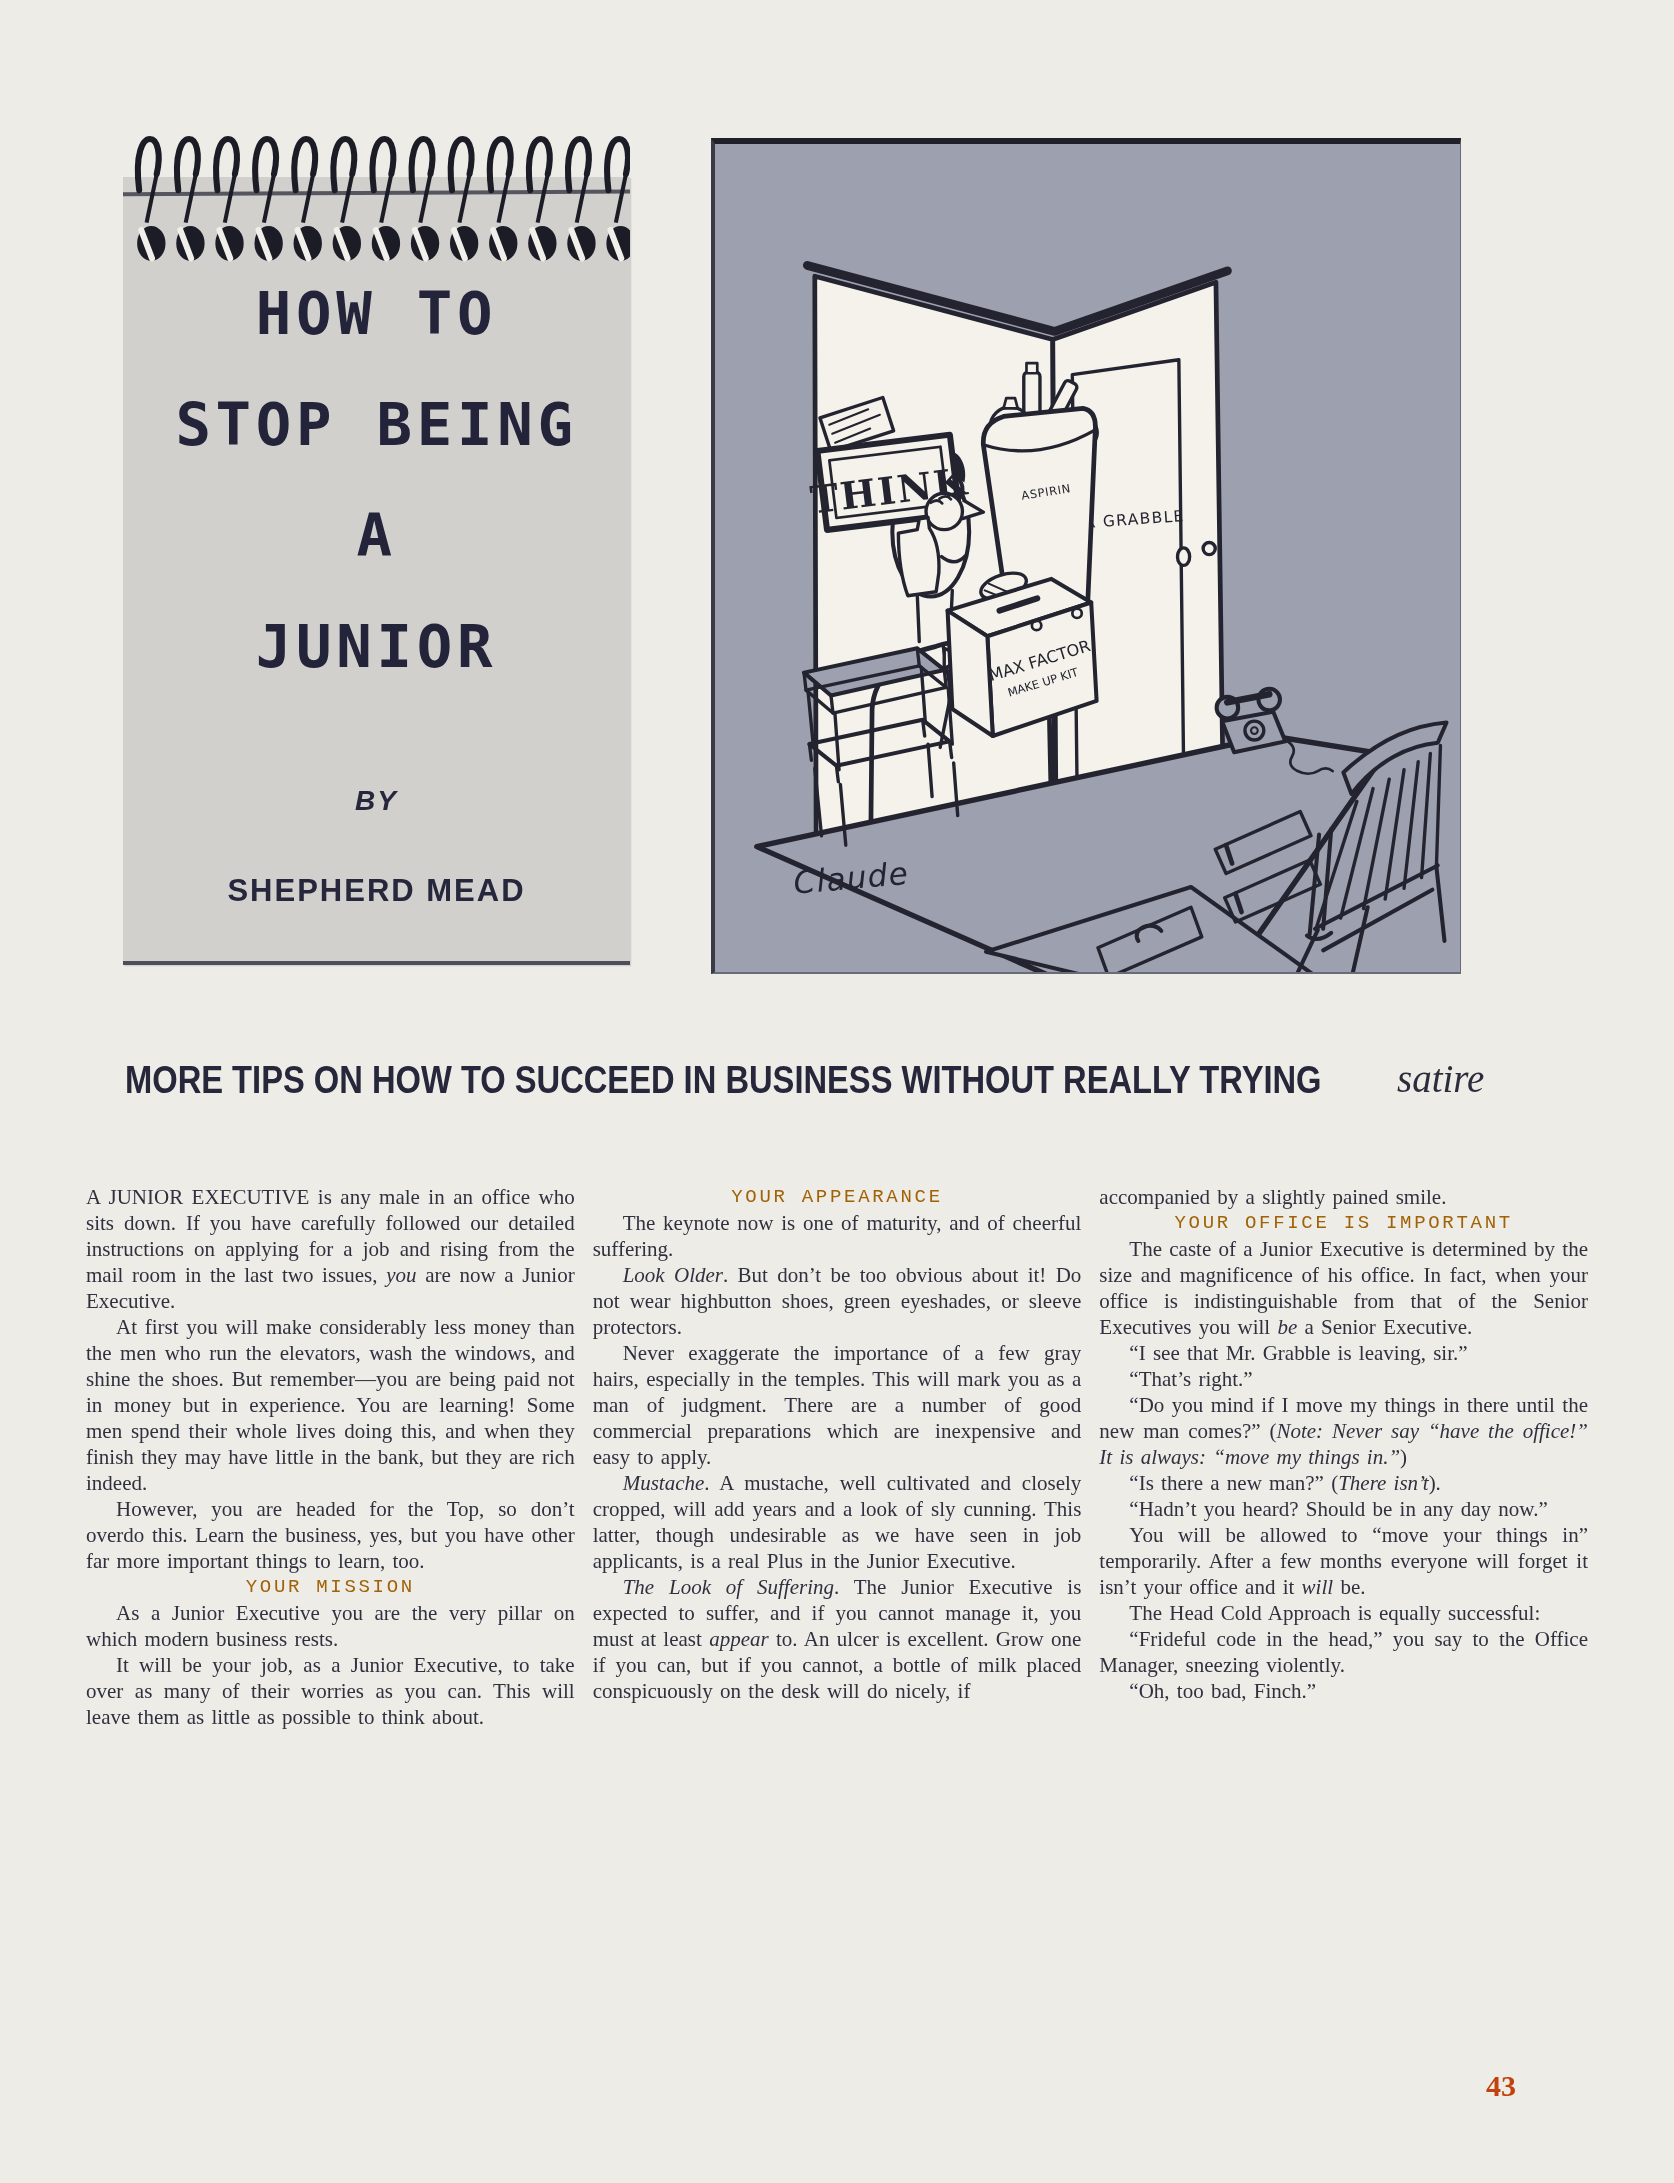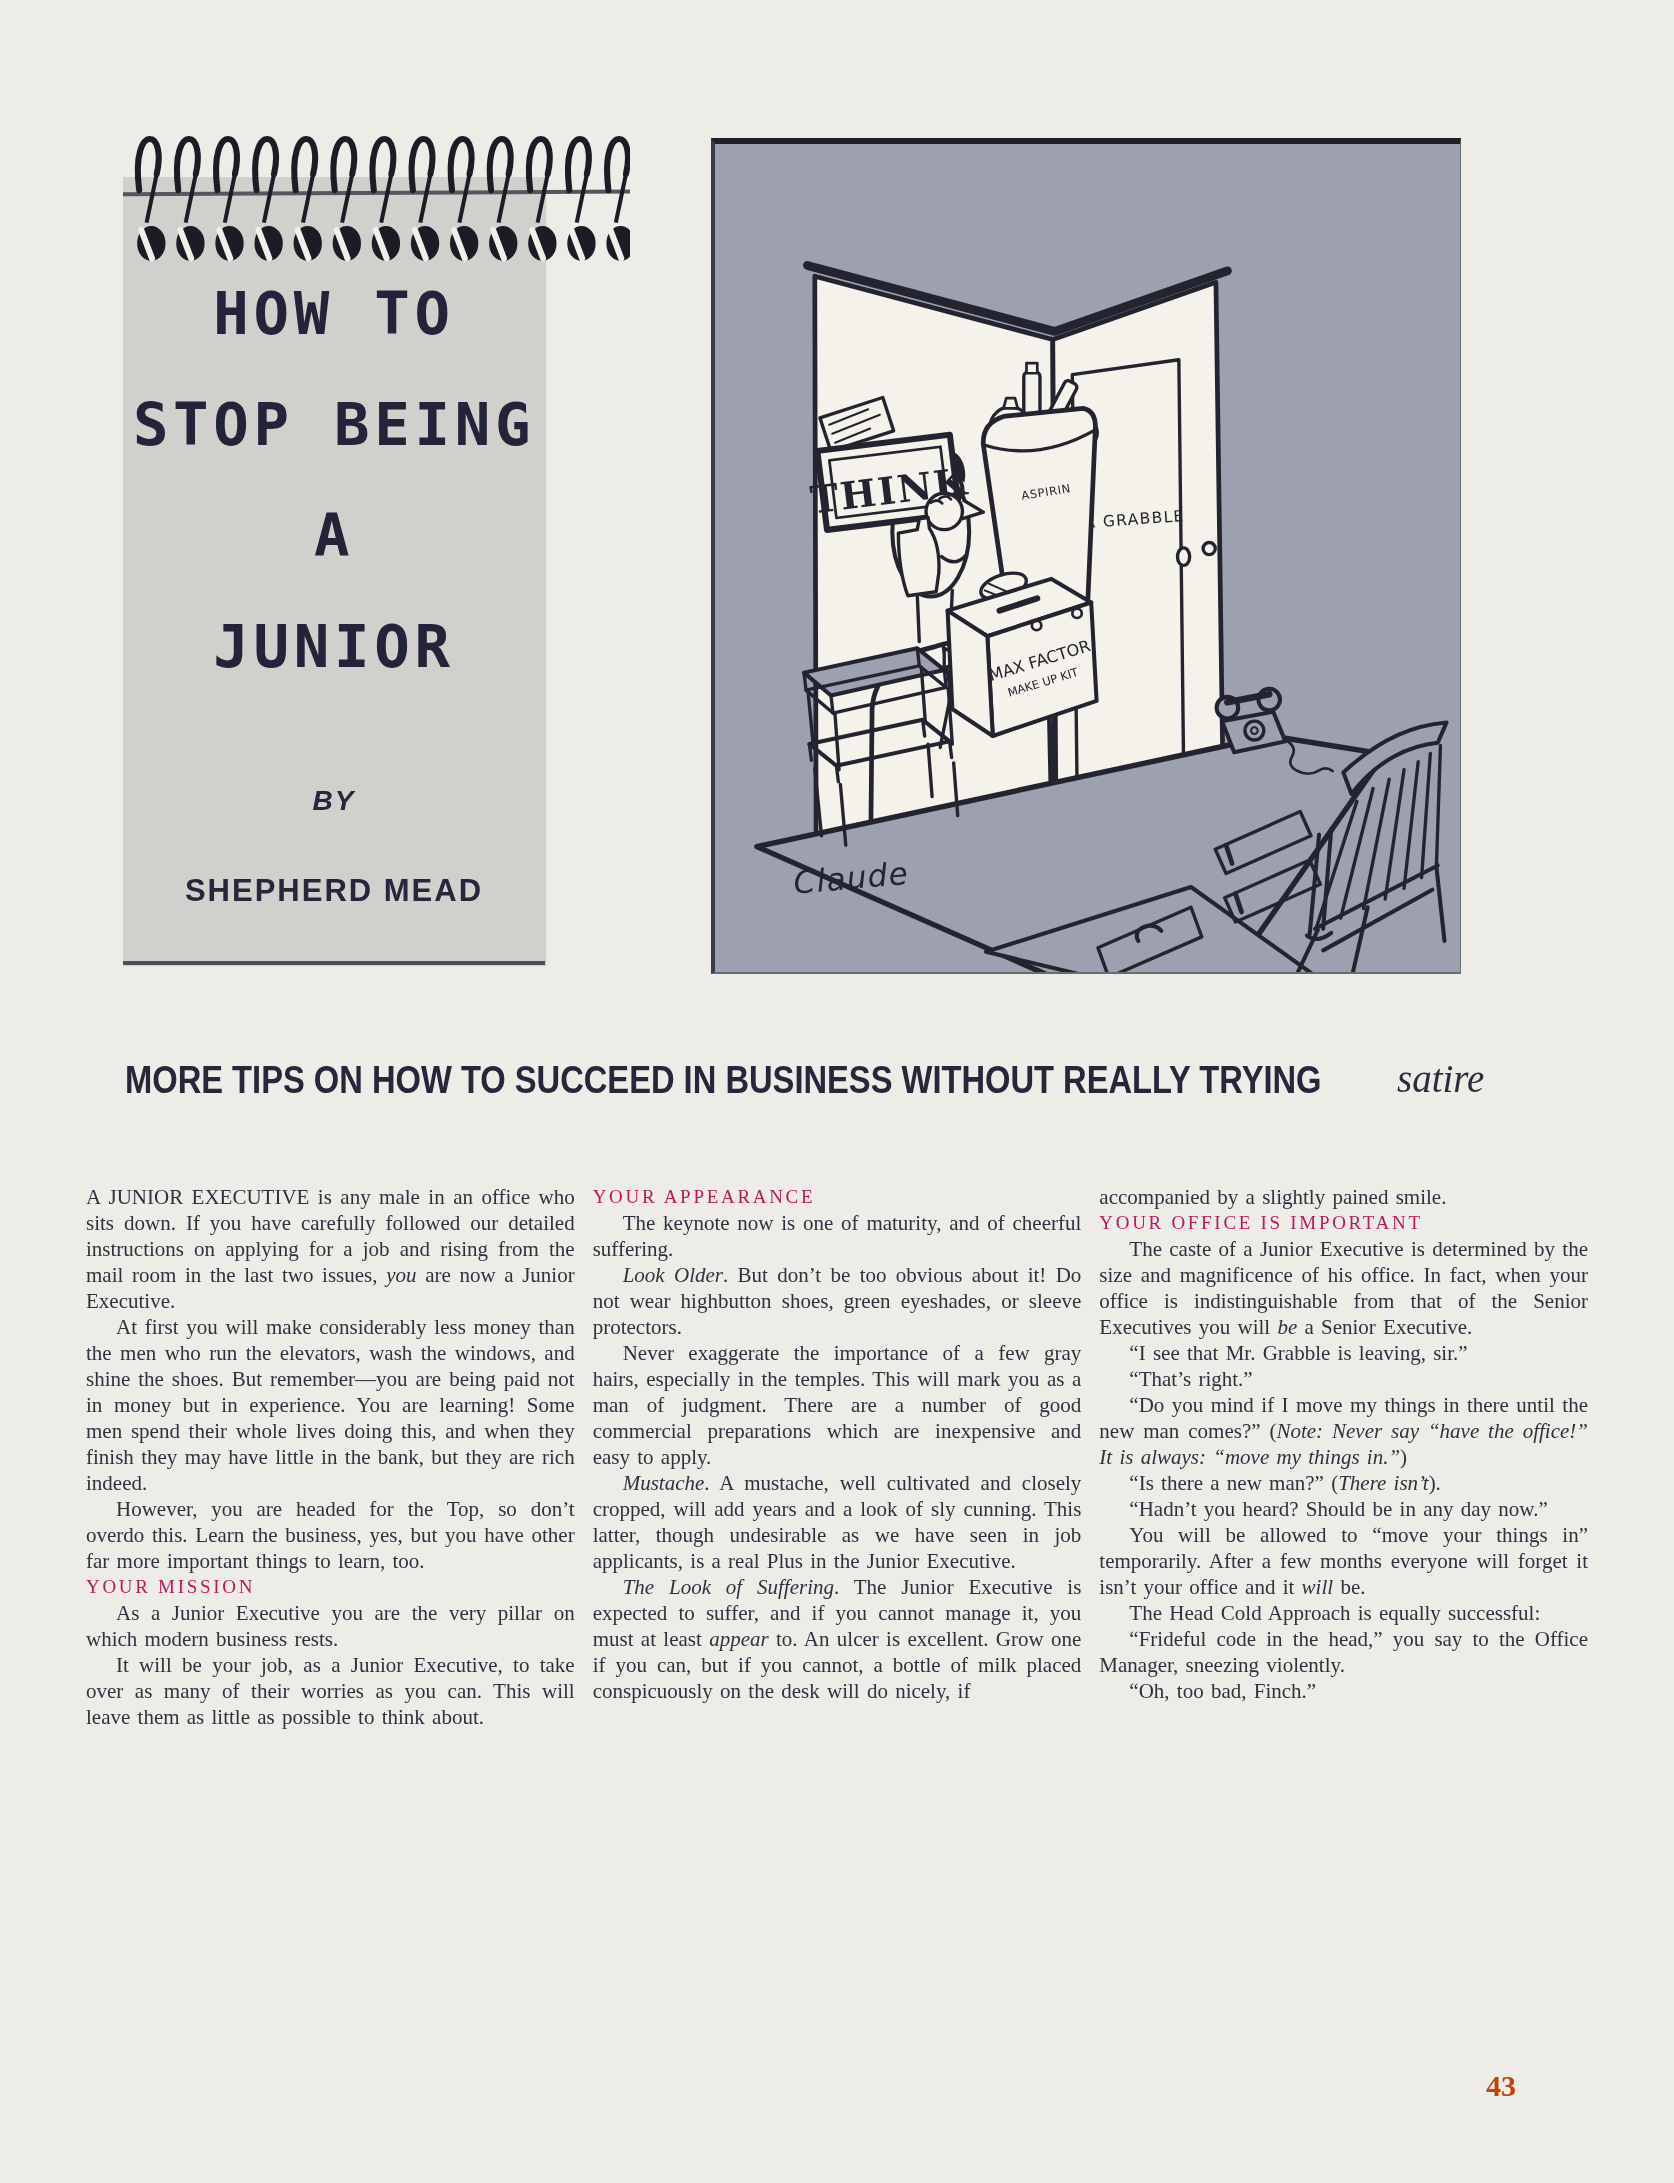--- a/index.html
+++ b/index.html
@@ -3,21 +3,21 @@
 <meta charset="utf-8">
 <style>
   html,body{margin:0;padding:0;}
   #canvas{
     position:relative; width:1675px; height:2183px;
     background:#edece7; overflow:hidden;
     font-family:"Liberation Serif", serif; color:#30313f;
   }
   
   .notepad{
-    position:absolute; left:123px; top:177px; width:422px; height:784px;
+    position:absolute; left:123px; top:177px; width:507px; height:784px;
     background:#d1d0cd; border-bottom:4px solid #4d4e58;
     box-shadow:1.3px 1.3px 0 rgba(60,60,70,.15);
   }
   .spiral{ position:absolute; left:123px; top:120px; width:507px; height:162px; }
   .pad-title{
     position:absolute; left:0; top:81px; width:100%;
     text-align:center; font-family:"DejaVu Sans Mono", monospace;
     font-weight:bold; font-size:59px; line-height:111px; letter-spacing:4.7px;
     color:#23243a;
   }
@@ -48,22 +48,22 @@
   
   .columns{
     position:absolute; left:86px; top:1184px; width:1502px;
     display:grid; grid-template-columns:repeat(3,1fr); column-gap:18px;
     font-size:21px; line-height:26px; text-align:justify;
   }
   .para{ margin:0; text-indent:30px; word-spacing:2px;}
   .para.flush{ text-indent:0;}
   .it{ font-style:italic;}
   .sec-head{
-    text-align:left; font-family:Liberation Serif, serif;
-    font-size:19px; letter-spacing:2.7px; color:#be185d; line-height:26px;
+    text-align:center; font-family:Liberation Mono, monospace;
+    font-size:19px; letter-spacing:2.7px; color:#a16207; line-height:26px;
   }
   .page-number{
     position:absolute; left:1486px; top:2069px;
     font-family:"Liberation Serif", serif; font-weight:bold;
     font-size:30px; color:#c2410c;
   }
   .ln{ stroke:#23242f; fill:none; stroke-linecap:round; stroke-linejoin:round;}
   .wh{ fill:#f4f2eb; stroke:#23242f; stroke-linejoin:round;}
   .gr{ fill:#9da0af; stroke:#23242f; stroke-linejoin:round;}
   .ctext{ fill:#23242f; font-family:"DejaVu Sans", sans-serif;}

